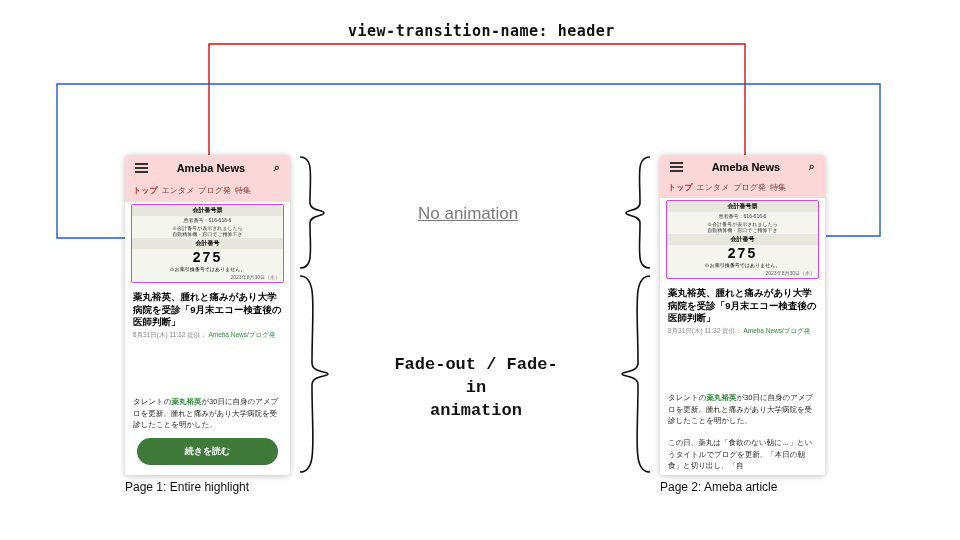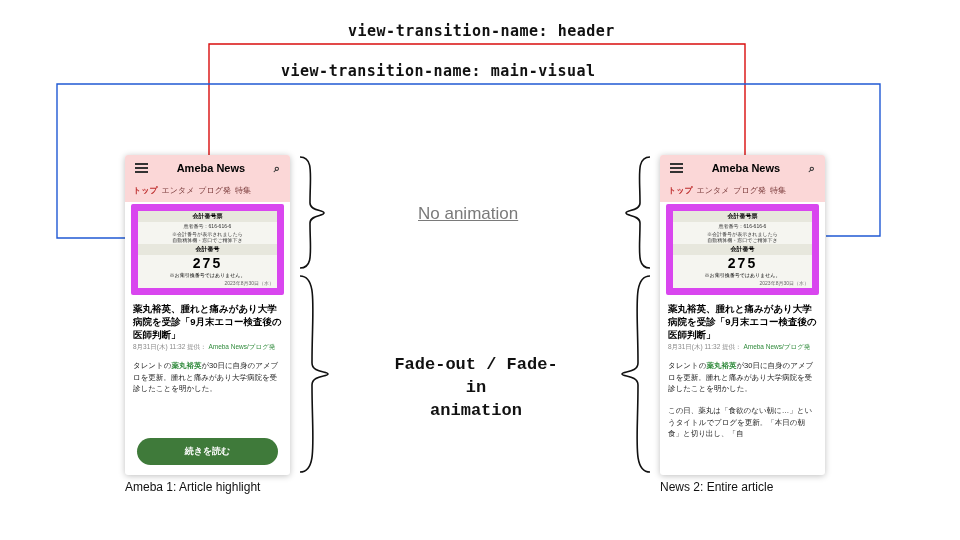--- a/index.html
+++ b/index.html
@@ -38,53 +38,52 @@
   .ph-header { background:#fbd7d7; height:26px; display:flex; align-items:center; justify-content:space-between; padding:0 10px; }
   .ph-header .hamb { width:13px; height:10px; background:
     linear-gradient(#333,#333) 0 0/100% 2px no-repeat,
     linear-gradient(#333,#333) 0 4px/100% 2px no-repeat,
     linear-gradient(#333,#333) 0 8px/100% 2px no-repeat; }
   .ph-header .title { font-size:11px; font-weight:700; }
   .ph-header .search { font-size:11px; font-weight:700; color:#333; }
   .ph-nav { background:#fbd7d7; display:flex; gap:4px; padding:4px 8px 6px; font-size:8px; color:#7a3a3a; overflow:hidden; white-space:nowrap; }
   .ph-nav span:first-child { color:#be2d2d; font-weight:600; }
   .visual { margin:2px 6px 4px; }
-  .ticket { border:7px solid #d946ef; border-radius:2px; overflow:hidden; font-size:6px; text-align:center; background:#f5f5f0; }
+  .ticket { border:1px solid #d946ef; border-radius:2px; overflow:hidden; font-size:6px; text-align:center; background:#f5f5f0; }
   .ticket .t1 { background:#e7e7dd; padding:1px 0; font-weight:600; }
   .ticket .t2 { padding:1px 0; font-size:5px; color:#333; }
   .ticket .t3 { padding:1px 0; font-size:5px; color:#333; }
   .ticket .t4 { background:#e7e7dd; padding:1px 0; font-weight:600; }
   .ticket .t5 { font-size:14px; letter-spacing:2px; padding:0; font-weight:700; }
   .ticket .t6 { font-size:5px; padding:1px 0 2px; }
   .ticket .t7 { font-size:5px; text-align:right; padding:0 3px 2px; color:#666; }
   .headline { font-size:9.5px; font-weight:700; line-height:1.35; padding:4px 8px 2px; }
   .meta { font-size:6.5px; color:#888; padding:0 8px 4px; }
   .meta .src { color:#2f8a3b; }
-  .body { font-size:7.5px; line-height:1.5; padding:4px 8px; color:#222; flex:1; }
+  .body { font-size:7.5px; line-height:1.5; padding:4px 8px; color:#222; flex:1;margin-top:48px; }
   .body .lk { color:#2f8a3b; font-weight:600; }
   .cta { margin:4px 12px 10px; background:#3f7a3a; color:#fff; font-size:9px; font-weight:600; text-align:center; padding:7px 0; border-radius:14px; }
 
   .caption { position:absolute; font-size:12px; color:#111; }
 
   .annot { position:absolute; font-size:17px; }
   .annot.gray { color:#7a7a7a; }
   .annot.bold { font-weight:700; color:#111; text-align:center; line-height:1.35;font-family:Liberation Mono, monospace; }
 
   
   .brace { position:absolute; }
   .brace svg { display:block; }
 </style>
 </head>
 <body>
 
 <div class="stage">
 
   <div class="code-lbl" style="left:307px; top:22px; color:#111;margin-left:41px;">view-transition-name: header</div>
 
-  <div class="code-lbl" style="left:281px; top:62px; color:#111;">view-transition-name: main-visual</div>
 
   <svg style="position:absolute; left:0; top:0; width:960px; height:540px; pointer-events:none;" viewBox="0 0 960 540">
     <polyline points="209,165 209,44 300,44 571,44 745,44 745,163" fill="none" stroke="#d90e0e" stroke-width="1.4"></polyline>
   </svg>
 
   <svg style="position:absolute; left:0; top:0; width:960px; height:540px; pointer-events:none;" viewBox="0 0 960 540">
     <polyline points="125,238 57,238 57,84 273,84 680,84 880,84 880,236 826,236" fill="none" stroke="#2059d4" stroke-width="1.4"></polyline>
   </svg>
 
   <div class="phone" style="left:125px; top:155px;">
@@ -114,21 +113,21 @@
     <div class="headline">薬丸裕英、腫れと痛みがあり大学病院を受診「9月末エコー検査後の医師判断」</div>
     <div class="meta">
       <span>8月31日(木) 11:32  提供：</span>
       <span class="src">Ameba News/ブログ発</span>
     </div>
     <div class="body">
       <span>タレントの</span><span class="lk">薬丸裕英</span><span>が30日に自身のアメブロを更新。腫れと痛みがあり大学病院を受診したことを明かした。</span>
     </div>
     <div class="cta">続きを読む</div>
   </div>
-  <div class="caption" style="left:125px; top:480px;">Ameba 1: Article highlight</div>
+  <div class="caption" style="left:125px; top:480px;">Page 1: Entire highlight</div>
 
   <div class="phone" style="left:660px; top:155px;">
     <div class="ph-header">
       <span class="hamb"></span>
       <span class="title">Ameba News</span>
       <span class="search">⌕</span>
     </div>
     <div class="ph-nav">
       <span>トップ</span>
       <span>エンタメ</span>
@@ -151,21 +150,21 @@
     <div class="meta">
       <span>8月31日(木) 11:32  提供：</span>
       <span class="src">Ameba News/ブログ発</span>
     </div>
     <div class="body">
       <span>タレントの</span><span class="lk">薬丸裕英</span><span>が30日に自身のアメブロを更新。腫れと痛みがあり大学病院を受診したことを明かした。</span>
       <br><br>
       <span>この日、薬丸は「食欲のない朝に…」というタイトルでブログを更新。「本日の朝食」と切り出し、「自</span>
     </div>
   </div>
-  <div class="caption" style="left:660px; top:480px;">News 2: Entire article</div>
+  <div class="caption" style="left:660px; top:480px;">Page 2: Ameba article</div>
 
   <div class="brace" style="left:296px; top:155px;">
     <svg width="30" height="115" viewBox="0 0 30 115">
       <path d="M4 2 C18 2 14 20 14 48 C14 56 28 55 28 58 C28 61 14 60 14 68 C14 96 18 113 4 113" fill="none" stroke="#111" stroke-width="1.6"></path>
     </svg>
   </div>
   <div class="brace" style="left:624px; top:155px;">
     <svg width="30" height="115" viewBox="0 0 30 115">
       <path d="M26 2 C12 2 16 20 16 48 C16 56 2 55 2 58 C2 61 16 60 16 68 C16 96 12 113 26 113" fill="none" stroke="#111" stroke-width="1.6"></path>
     </svg>

